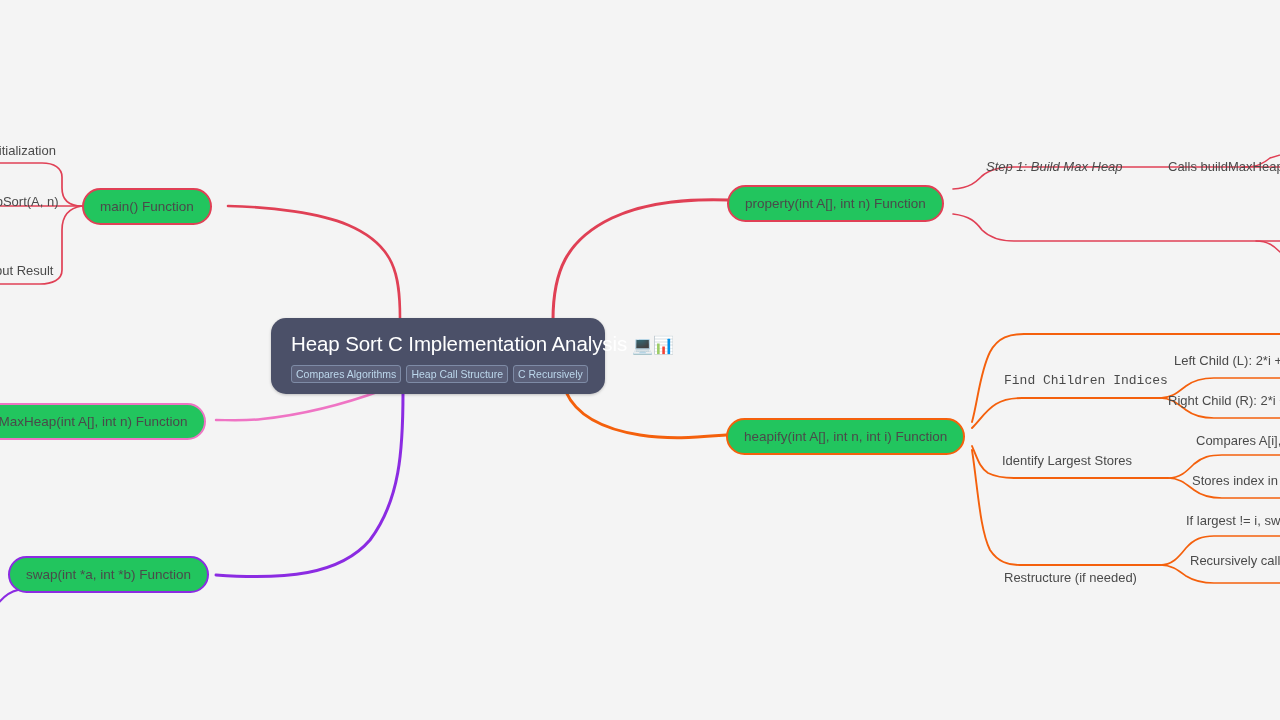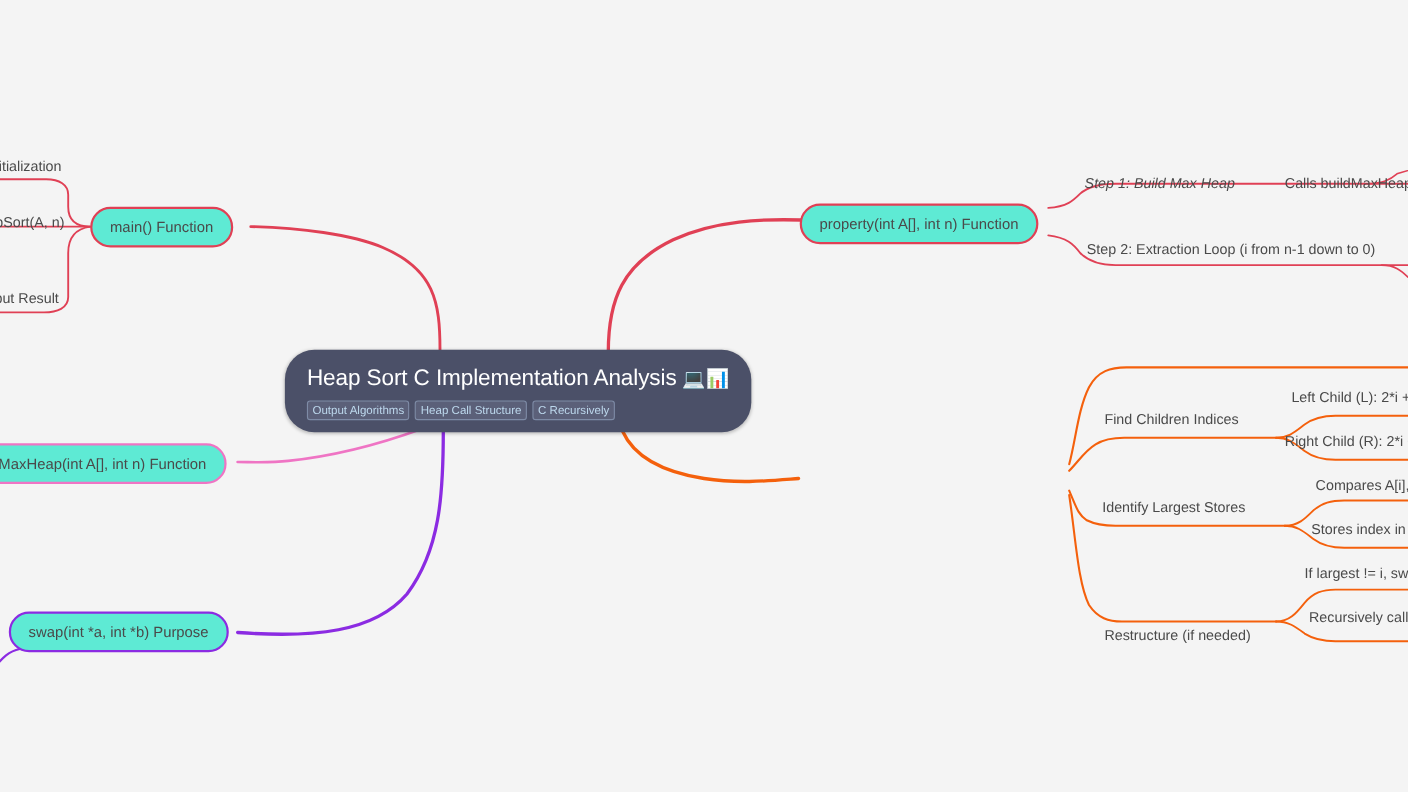--- a/index.html
+++ b/index.html
@@ -26,26 +26,26 @@
     left: 0;
     top: 0;
     width: 1280px;
     height: 720px;
     pointer-events: none;
   }
 
   
   .root-node {
     position: absolute;
-    left: 259px;
+    left: 271px;
     top: 318px;
-    width: 424px;
+    width: 334px;
     box-sizing: border-box;
     background: #4b5068;
-    border-radius: 27px;
+    border-radius: 15px;
     padding: 13px 20px 11px 20px;
     box-shadow: 0 1px 3px rgba(0,0,0,0.22);
     z-index: 6;
   }
   .root-title {
     color: #ffffff;
     font-size: 20.5px;
     line-height: 25px;
     font-weight: 400;
     white-space: nowrap;
@@ -67,21 +67,21 @@
     color: #bcd7ec;
     font-size: 10.5px;
     line-height: 12px;
     padding: 2px 4px 2px 4px;
     white-space: nowrap;
   }
 
   
   .pill {
     position: absolute;
-    background: #5eead4;
+    background: #22c55e;
     border: 2px solid #cccccc;
     border-radius: 20px;
     color: #4a4a4a;
     font-size: 13.5px;
     line-height: 17px;
     white-space: nowrap;
     padding: 8px 16px;
     box-sizing: border-box;
     z-index: 5;
   }
@@ -153,45 +153,45 @@
 
     <path d="M 1160,565 C 1172,565 1178,570 1186,576 C 1194,581 1202,583 1214,583 L 1290,583" fill="none" stroke="#f4600c" stroke-width="1.7" stroke-linecap="round"></path>
   </svg>
 
   <div class="root-node">
     <div class="root-title">
       <span>Heap Sort C Implementation Analysis</span>
       <span class="emoji">💻📊</span>
     </div>
     <div class="tag-row">
-      <span class="tag">Output Algorithms</span>
+      <span class="tag">Compares Algorithms</span>
       <span class="tag">Heap Call Structure</span>
       <span class="tag">C Recursively</span>
     </div>
   </div>
 
   <div class="pill c-red" style="left:82px; top:188px;">main() Function</div>
 
   <div class="leaf" style="left:-12px; top:143px;">Initialization</div>
   <div class="leaf" style="left:-52px; top:194px;">Call heapSort(A, n)</div>
   <div class="leaf" style="left:-26px; top:263px;">Output Result</div>
 
   <div class="pill c-pink" style="left:-48px; top:403px;">buildMaxHeap(int A[], int n) Function</div>
 
-  <div class="pill c-purple" style="left:8px; top:556px;">swap(int *a, int *b) Purpose</div>
+  <div class="pill c-purple" style="left:8px; top:556px;">swap(int *a, int *b) Function</div>
 
   <div class="pill c-red" style="left:727px; top:185px;">property(int A[], int n) Function</div>
 
   <div class="leaf" style="left:986px; top:159px;font-style:italic;">Step 1: Build Max Heap</div>
   <div class="leaf" style="left:1168px; top:159px;">Calls buildMaxHeap(A, n)</div>
-  <div class="leaf" style="left:988px; top:219px;">Step 2: Extraction Loop (i from n-1 down to 0)</div>
-
-
-
-  <div class="leaf" style="left:1004px; top:373px;">Find Children Indices</div>
+
+  <div class="pill c-orange" style="left:726px; top:418px;">heapify(int A[], int n, int i) Function</div>
+
+
+  <div class="leaf" style="left:1004px; top:373px;font-family:Liberation Mono, monospace;">Find Children Indices</div>
   <div class="leaf" style="left:1174px; top:353px;">Left Child (L): 2*i + 1</div>
   <div class="leaf" style="left:1168px; top:393px;">Right Child (R): 2*i + 2</div>
 
   <div class="leaf" style="left:1002px; top:453px;">Identify Largest Stores</div>
   <div class="leaf" style="left:1196px; top:433px;">Compares A[i], A[L], A[R]</div>
   <div class="leaf" style="left:1192px; top:473px;">Stores index in largest</div>
 
   <div class="leaf" style="left:1004px; top:534px;margin-top:36px;">Restructure (if needed)</div>
   <div class="leaf" style="left:1186px; top:513px;">If largest != i, swap A[i] and A[largest]</div>
   <div class="leaf" style="left:1190px; top:553px;">Recursively call heapify</div>

